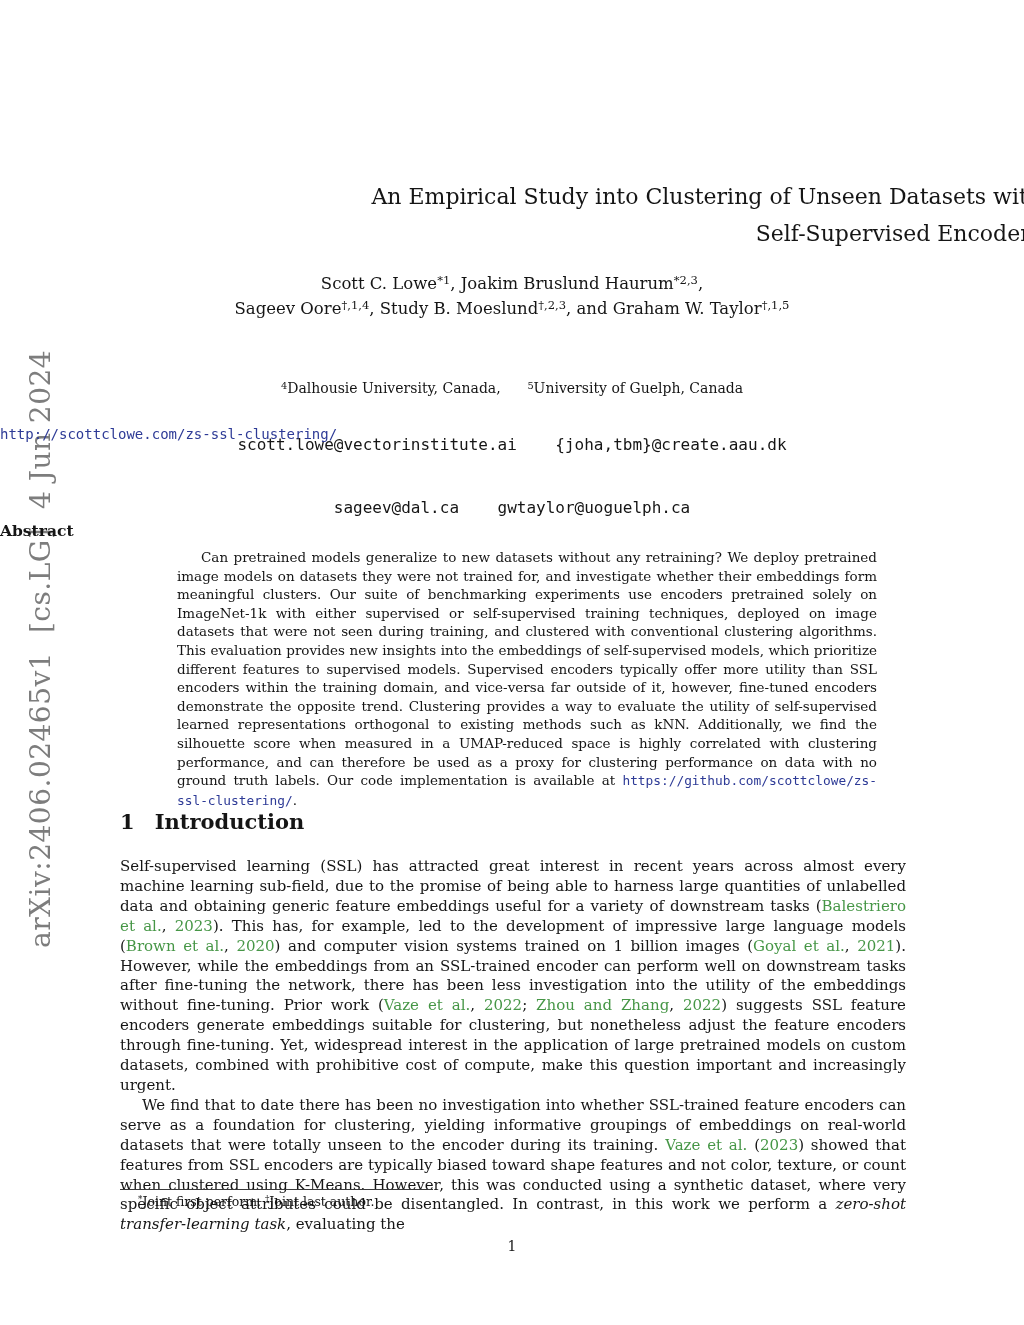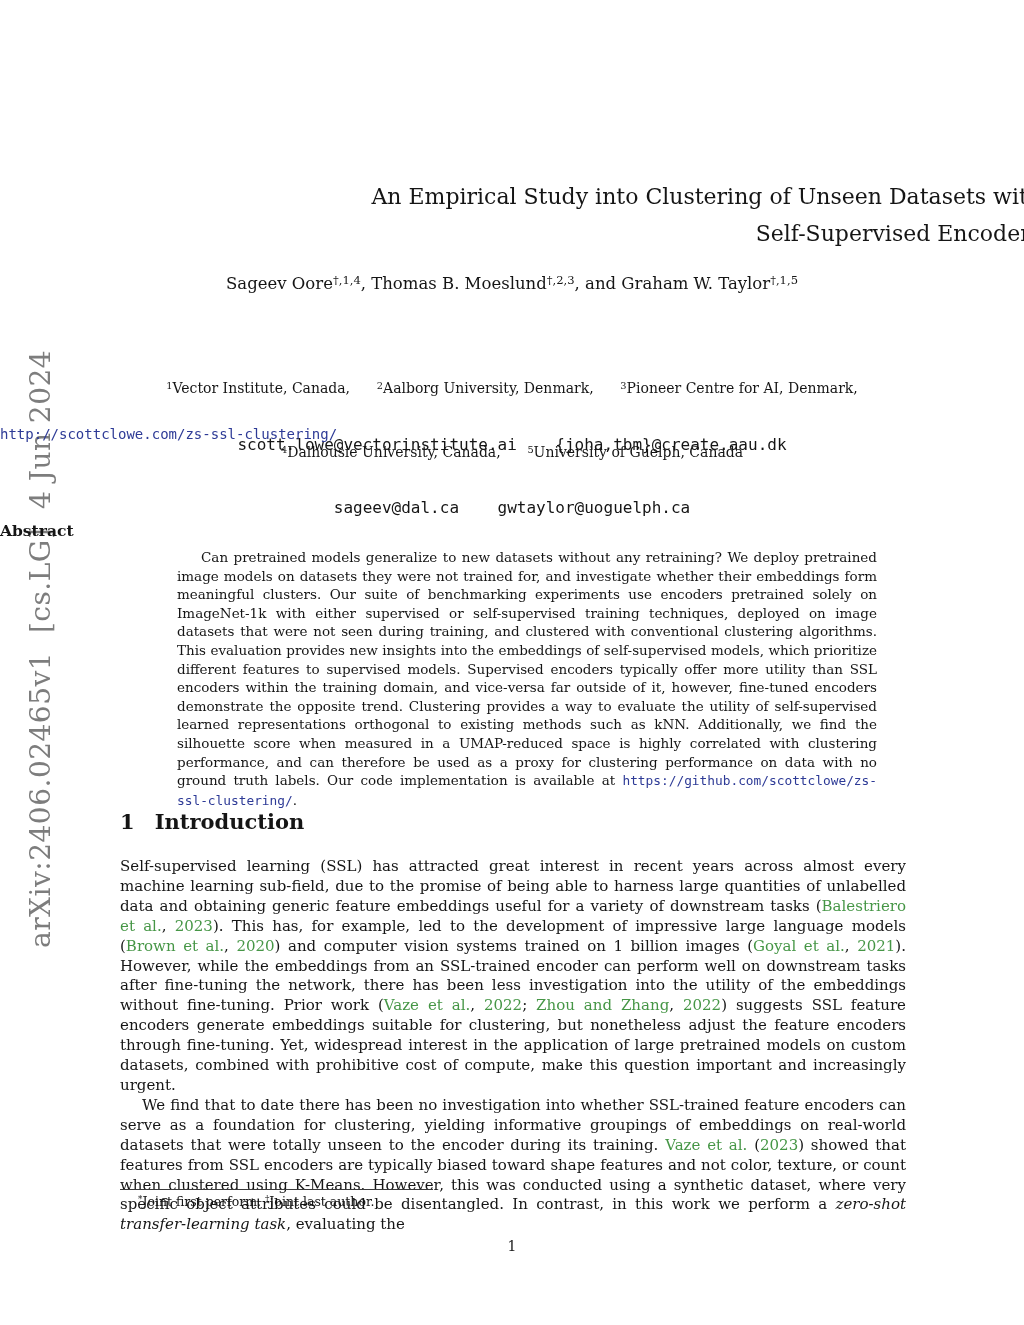--- a/index.html
+++ b/index.html
@@ -107,25 +107,25 @@
 <div class="sheet">
 
   <div class="watermark">arXiv:2406.02465v1  [cs.LG]  4 Jun 2024</div>
 
   <h1 class="title">
     <span class="tline">An Empirical Study into Clustering of Unseen Datasets with</span>
     <span class="tline">Self-Supervised Encoders</span>
   </h1>
 
   <div class="authors">
-    <div><span>Sageev Oore</span><span class="sup">†,1,4</span><span>, Thomas B. Moeslund</span><span class="sup">†,2,3</span><span>, and Graham W. Taylor</span><span class="sup">†,1,5</span></div>
+    <div><span>Scott C. Lowe</span><span class="sup">*1</span><span>, Joakim Bruslund Haurum</span><span class="sup">*2,3</span><span>,</span></div>
+    <div><span>Sageev Oore</span><span class="sup">†,1,4</span><span>, Study B. Moeslund</span><span class="sup">†,2,3</span><span>, and Graham W. Taylor</span><span class="sup">†,1,5</span></div>
   </div>
 
   <div class="affils">
-    <div><span class="sup">1</span><span>Vector Institute, Canada,      </span><span class="sup">2</span><span>Aalborg University, Denmark,      </span><span class="sup">3</span><span>Pioneer Centre for AI, Denmark,</span></div>
     <div><span class="sup">4</span><span>Dalhousie University, Canada,      </span><span class="sup">5</span><span>University of Guelph, Canada</span></div>
   </div>
 
   <div class="emails">
     <div>scott.lowe@vectorinstitute.ai    {joha,tbm}@create.aau.dk</div>
     <div>sageev@dal.ca    gwtaylor@uoguelph.ca</div>
   </div>
 
   <div class="proj-url">
     <a href="#">http://scottclowe.com/zs-ssl-clustering/</a>

